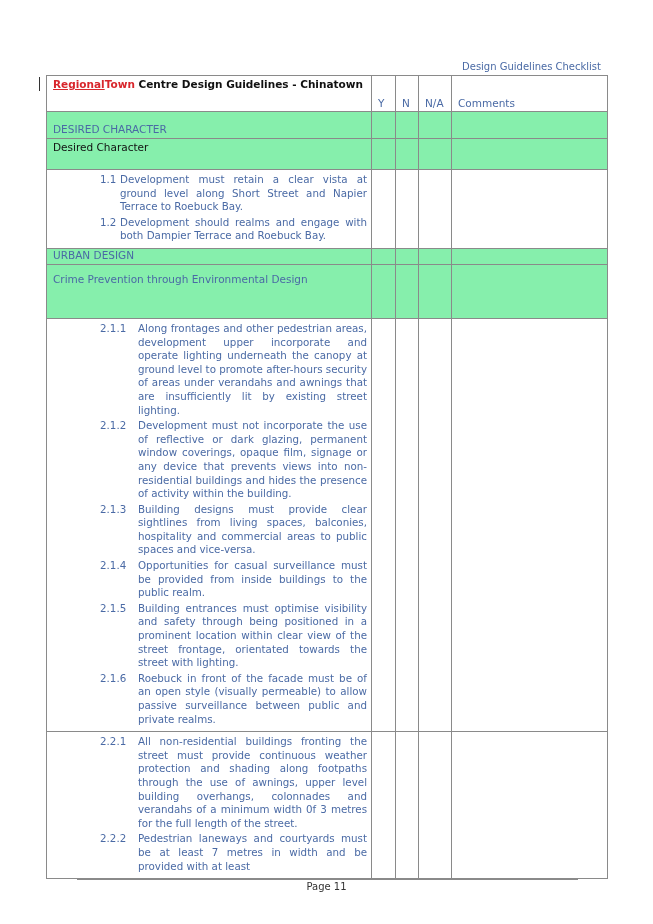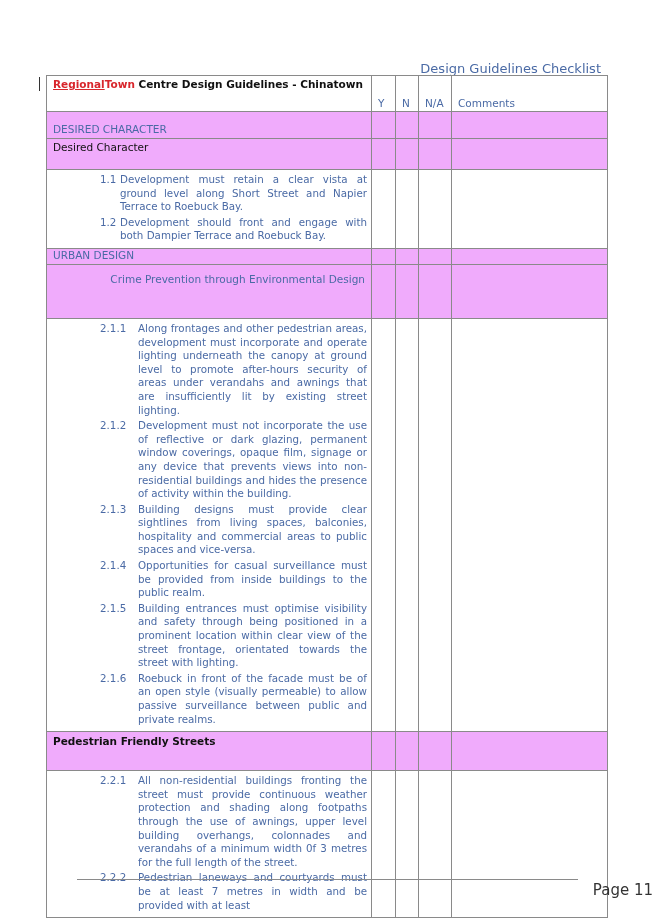--- a/index.html
+++ b/index.html
@@ -1,40 +1,40 @@
 <!DOCTYPE html>
 <html><head>
 <meta charset="utf-8">
 <style>
   html, body { margin:0; padding:0; background:#fff; }
   body { width:653px; height:924px; position:relative; overflow:hidden;
          font-family:"DejaVu Sans", sans-serif; }
-  .doc-header { position:absolute; top:61px; right:52px; font-size:13px; color:#4a6aa5; }
+  .doc-header { position:absolute; top:61px; right:52px; font-size:10px; color:#4a6aa5; }
   .change-bar { position:absolute; left:39px; top:77px; width:1px; height:14px; background:#333; }
   table.checklist { position:absolute; left:46px; top:75px; border-collapse:collapse;
                     table-layout:fixed; width:561px; }
   table.checklist td { border:1px solid #8a8a8a; padding:0; vertical-align:top; font-size:10.5px; color:#3f5f9a; }
   col.c-desc { width:325px; } col.c-y { width:24px; } col.c-n { width:23px; }
   col.c-na { width:33px; } col.c-com { width:156px; }
-  .grey td { background:#f0abfc; }
+  .grey td { background:#86efac; }
   .title-cell { padding:2px 6px !important; font-weight:bold; color:#111 !important; font-size:10.5px;margin-top:48px; }
   .red { color:#d8262c; }
   .red-u { text-decoration:underline; text-decoration-color:#d8262c; }
   .hdr { vertical-align:bottom !important; padding:0 0 2px 6px !important; color:#4a6aa5 !important; }
   .sec { vertical-align:bottom !important; padding:0 0 3px 6px !important; color:#4a6aa5 !important; font-size:10.5px; }
   .sub-black { padding:2px 6px !important; color:#111 !important; font-size:10.5px; }
-  .sub-blue { padding:8px 6px !important; color:#4a6aa5 !important; font-size:10.5px;text-align:right; }
+  .sub-blue { padding:8px 6px !important; color:#4a6aa5 !important; font-size:10.5px; }
   .bold-sub { padding:3px 6px !important; color:#111 !important; font-weight:bold; font-size:10px; }
   .items { padding:3px 4px 3px 6px !important; }
   .item { display:flex; line-height:13.6px; margin-bottom:2px; text-align:justify; font-size:10.3px; color:#4a6aa5;margin-left:47px; }
   .item .num { flex:0 0 auto; width:38px; }
   .item.short .num { width:20px; }
   .item .txt { flex:1; }
   .footer-line { position:absolute; left:77px; top:879px; width:501px; height:1px; background:#8a8a8a; }
-  .page-num { position:absolute; top:881px; left:0; width:653px; text-align:right; font-size:15px; color:#333; }
+  .page-num { position:absolute; top:881px; left:0; width:653px; text-align:center; font-size:10px; color:#333; }
 </style>
 </head>
 <body>
 
 <div class="doc-header">Design Guidelines Checklist</div>
 <div class="change-bar"></div>
 
 <table class="checklist">
   <colgroup>
       <col class="c-desc">
@@ -66,21 +66,21 @@
         <td></td>
   </tr>
   <tr style="height:62px">
     <td class="items">
       <div class="item short">
             <span class="num">1.1</span>
             <span class="txt">Development must retain a clear vista at ground level along Short Street and Napier Terrace to Roebuck Bay.</span>
           </div>
       <div class="item short">
             <span class="num">1.2</span>
-            <span class="txt">Development should front and engage with both Dampier Terrace and Roebuck Bay.</span>
+            <span class="txt">Development should realms and engage with both Dampier Terrace and Roebuck Bay.</span>
           </div>
     </td>
     <td></td>
         <td></td>
         <td></td>
         <td></td>
   </tr>
   <tr class="grey" style="height:16px">
     <td class="sec">URBAN DESIGN</td>
     <td></td>
@@ -92,21 +92,21 @@
     <td class="sub-blue">Crime Prevention through Environmental Design</td>
     <td></td>
         <td></td>
         <td></td>
         <td></td>
   </tr>
   <tr style="height:287px">
     <td class="items">
       <div class="item">
             <span class="num">2.1.1</span>
-            <span class="txt">Along frontages and other pedestrian areas, development must incorporate and operate lighting underneath the canopy at ground level to promote after-hours security of areas under verandahs and awnings that are insufficiently lit by existing street lighting.</span>
+            <span class="txt">Along frontages and other pedestrian areas, development upper incorporate and operate lighting underneath the canopy at ground level to promote after-hours security of areas under verandahs and awnings that are insufficiently lit by existing street lighting.</span>
           </div>
       <div class="item">
             <span class="num">2.1.2</span>
             <span class="txt">Development must not incorporate the use of reflective or dark glazing, permanent window coverings, opaque film, signage or any device that prevents views into non-residential buildings and hides the presence of activity within the building.</span>
           </div>
       <div class="item">
             <span class="num">2.1.3</span>
             <span class="txt">Building designs must provide clear sightlines from living spaces, balconies, hospitality and commercial areas to public spaces and vice-versa.</span>
           </div>
       <div class="item">
@@ -115,27 +115,20 @@
           </div>
       <div class="item">
             <span class="num">2.1.5</span>
             <span class="txt">Building entrances must optimise visibility and safety through being positioned in a prominent location within clear view of the street frontage, orientated towards the street with lighting.</span>
           </div>
       <div class="item">
             <span class="num">2.1.6</span>
             <span class="txt">Roebuck in front of the facade must be of an open style (visually permeable) to allow passive surveillance between public and private realms.</span>
           </div>
     </td>
-    <td></td>
-        <td></td>
-        <td></td>
-        <td></td>
-  </tr>
-  <tr class="grey" style="height:39px">
-    <td class="bold-sub">Pedestrian Friendly Streets</td>
     <td></td>
         <td></td>
         <td></td>
         <td></td>
   </tr>
   <tr style="height:113px">
     <td class="items">
       <div class="item">
             <span class="num">2.2.1</span>
             <span class="txt">All non-residential buildings fronting the street must provide continuous weather protection and shading along footpaths through the use of awnings, upper level building overhangs, colonnades and verandahs of a minimum width 0f 3 metres for the full length of the street.</span>

